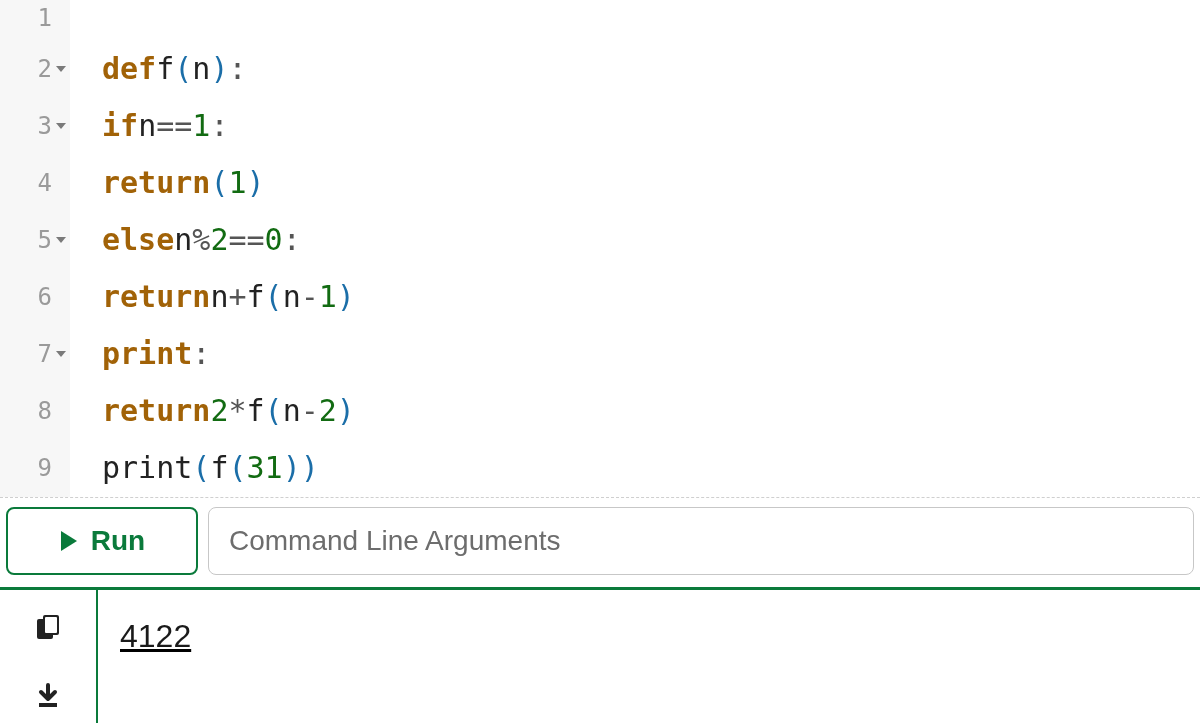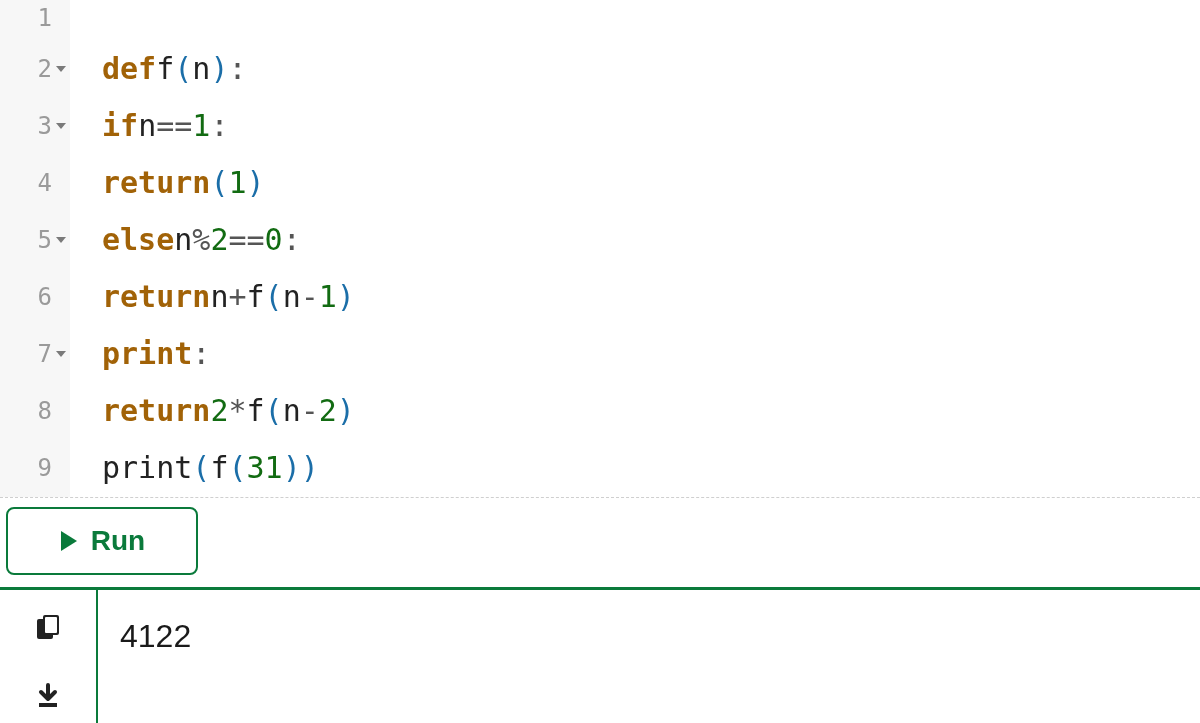--- a/index.html
+++ b/index.html
@@ -105,20 +105,21 @@
     font-size: 28px;
     padding: 0 20px;
     color: #333;
     outline: none;
   }
   .cli-input::placeholder { color: #6d6d6d; }
 
   .output-area {
     display: flex;
     height: 133px;
+    text-decoration: underline;
   }
   .output-gutter {
     width: 98px;
     border-right: 2px solid #0a7a3b;
     display: flex;
     flex-direction: column;
     align-items: center;
     padding-top: 22px;
     gap: 36px;
   }
@@ -166,20 +167,21 @@
 
 <div class="toolbar">
   <button class="btn btn-run">
     <span>
       <svg width="20" height="24" viewBox="0 0 20 24">
           <path d="M2 2 L18 12 L2 22 Z" fill="#0a7a3b"></path>
         </svg>
     </span>
     <span>Run</span>
   </button>
+  <input class="cli-input" type="text" placeholder="Command Line Arguments" style="">
 </div>
 
 <div class="output-area">
   <div class="output-gutter">
     <div class="out-icon">
       <svg width="26" height="30" viewBox="0 0 26 30">
         <rect x="2" y="6" width="16" height="20" rx="2" fill="#222"></rect>
         <rect x="8" y="2" width="16" height="20" rx="2" fill="#222"></rect>
         <rect x="10" y="4" width="12" height="16" rx="1" fill="#fff"></rect>
       </svg>

